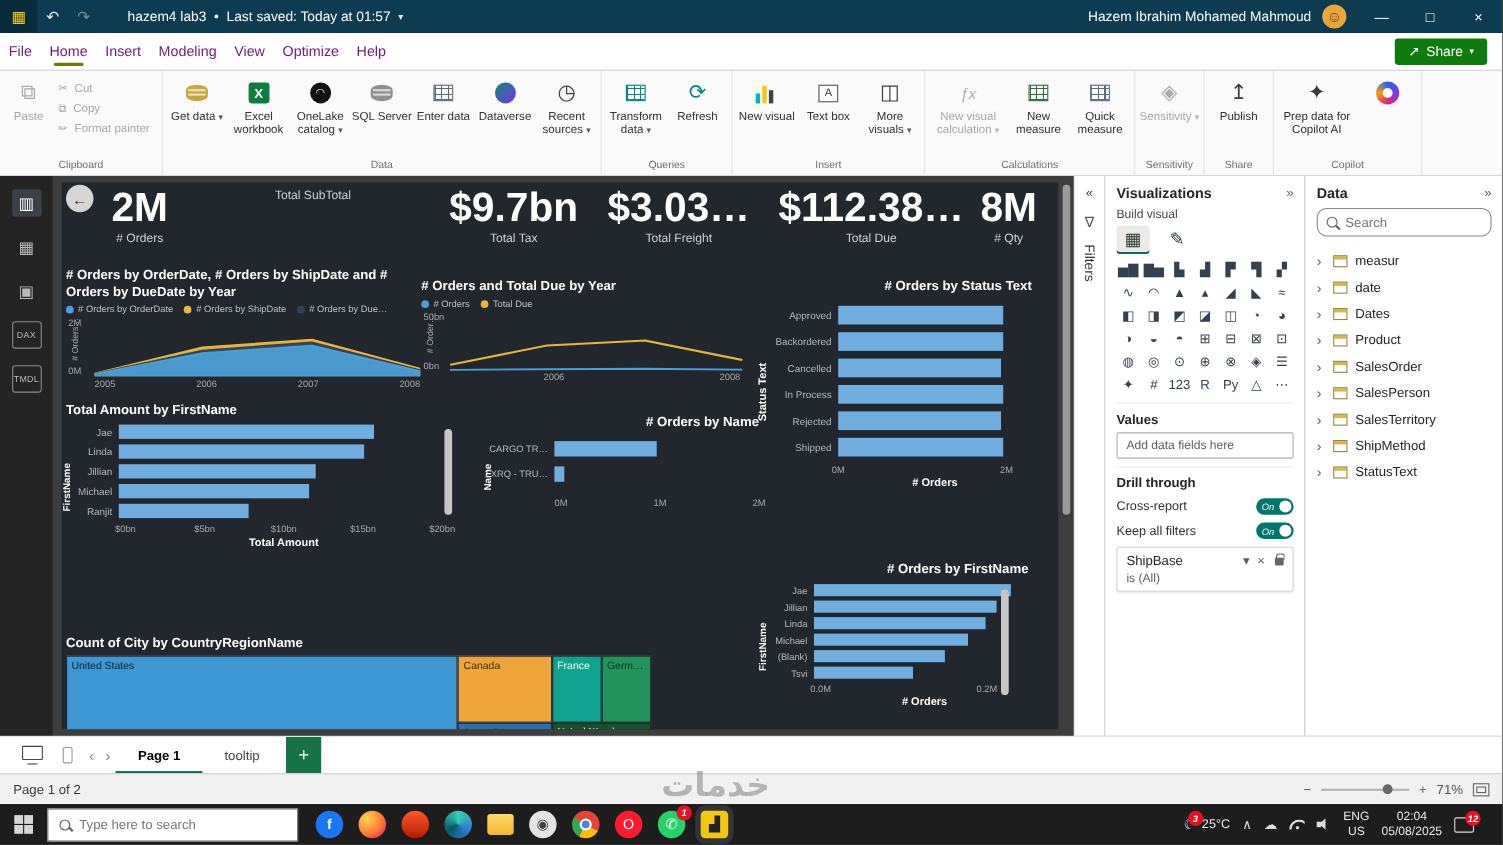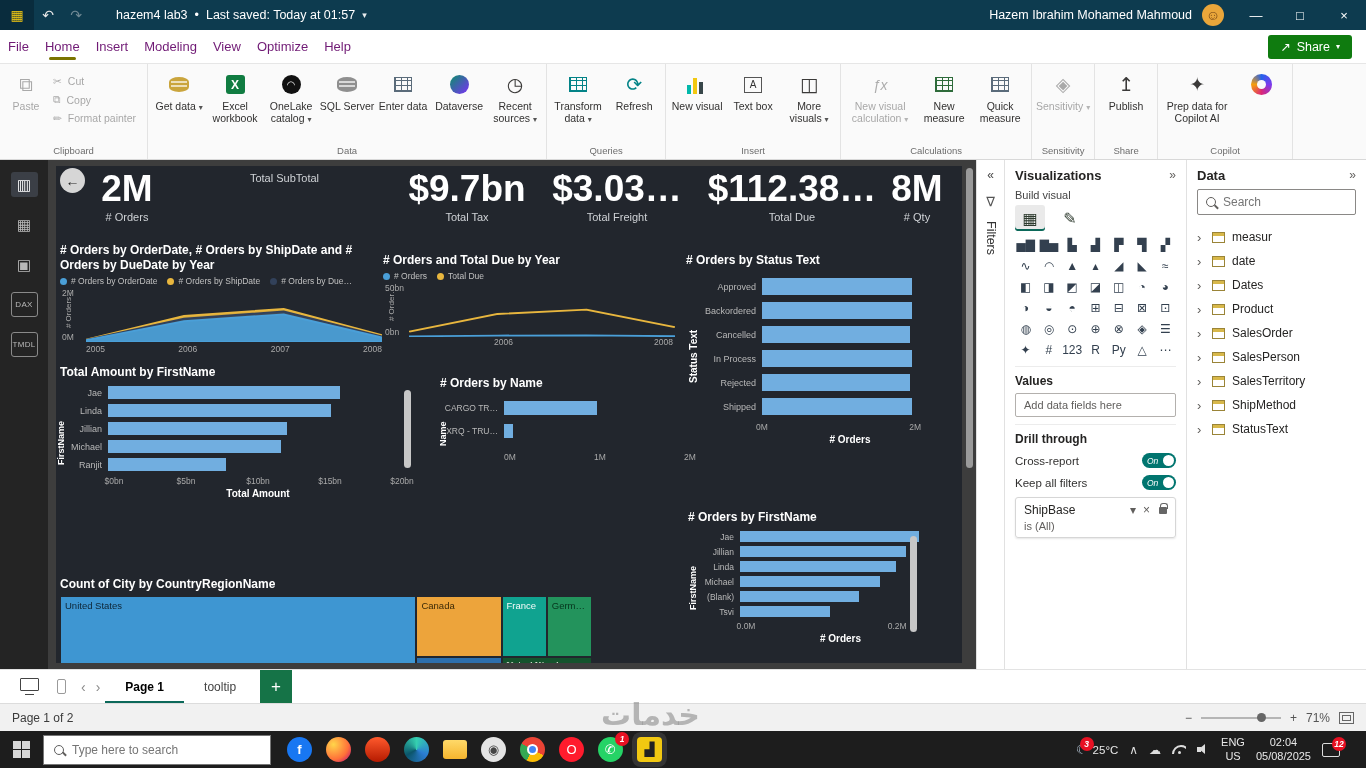--- a/index.html
+++ b/index.html
@@ -73,21 +73,21 @@
   .kpi-lab { font-size:11px; color:#cfd2d6; margin-top:2px; }
   .kpi:nth-child(2){ left:16px; width:110px; }
   .kpi:nth-child(3){ left:126px; width:205px; }
   .kpi:nth-child(4){ left:336px; width:150px; }
   .kpi:nth-child(5){ left:486px; width:150px; }
   .kpi:nth-child(6){ left:636px; width:200px; }
   .kpi:nth-child(7){ left:816px; width:90px; }
 
   .chart { position:absolute; color:#c8c8c8; }
   .c-title { color:#fff; font-weight:bold; font-size:12px; line-height:1.25; margin-bottom:3px; }
-  .c-title.center { text-align:left; }
+  .c-title.center { text-align:right; }
   .legend { display:flex; gap:10px; align-items:center; margin:2px 0 4px; flex-wrap:nowrap; }
   .leg { display:flex; gap:4px; align-items:center; font-size:8.5px; color:#c0c0c0; white-space:nowrap; }
   .dot { width:7px; height:7px; border-radius:50%; flex:none; }
 
   .chartA { left:4px; top:77px; width:322px; height:118px; }
   .chartB { left:327px; top:87px; width:292px; height:104px; }
   .plotwrap { position:relative; margin-left:26px; }
   .plotwrap svg { width:100%; height:52px; display:block; }
   .ymax,.ymin { position:absolute; left:-24px; font-size:8.5px; color:#a9a9a9; }
   .ymax{ top:-2px; } .ymin{ bottom:12px; }
@@ -170,21 +170,21 @@
   .toggle-row { display:flex; justify-content:space-between; align-items:center; margin:7px 0; }
   .toggle { width:34px; height:15px; border-radius:8px; background:#01756f; color:#fff; font-size:8.5px; display:flex; align-items:center; padding-left:5px; position:relative; flex:none; }
   .toggle::after { content:""; position:absolute; right:2px; top:2px; width:11px; height:11px; border-radius:50%; background:#fff; }
   .chip { border:1px solid #d6d6d6; border-radius:3px; padding:5px 8px; margin-top:6px; box-shadow:0 1px 2px rgba(0,0,0,.10); }
   .chip-top { display:flex; align-items:center; gap:7px; font-size:12px; color:#252423; }
   .chip-top .grow { flex:1; }
   .lock { width:8px; height:7px; background:#666; position:relative; border-radius:1px; margin-left:2px; }
   .lock::before { content:""; position:absolute; top:-4px; left:1px; width:6px; height:5px; border:1.5px solid #666; border-bottom:none; border-radius:3px 3px 0 0; }
   .chip-sub { font-size:11px; color:#605e5c; margin-top:3px; }
 
-  .searchbox { display:flex; align-items:center; gap:7px; border:1px solid #8a8886; border-radius:2px; height:26px; padding:0 8px; margin:2px 0 10px; }
+  .searchbox { display:flex; align-items:center; gap:7px; border:1px solid #8a8886; border-radius:9px; height:26px; padding:0 8px; margin:2px 0 10px; }
   .searchbox input { border:none; outline:none; width:100%; font-size:12px; color:#333; background:transparent; font-family:inherit; }
   .mag { width:10px; height:10px; border:1.5px solid #605e5c; border-radius:50%; position:relative; flex:none; }
   .mag::after { content:""; position:absolute; width:5px; height:1.5px; background:#605e5c; transform:rotate(45deg); right:-4px; bottom:-1px; }
   .field-row { display:flex; align-items:center; gap:7px; height:24px; }
   .chev8 { color:#605e5c; font-size:13px; width:8px; }
   .tbl-ico { width:13px; height:11px; border:1px solid #9a8437; background:linear-gradient(#d8b84a,#d8b84a) 0 0/100% 3px no-repeat; flex:none; }
 
   
   .pagebar { position:absolute; top:669px; left:0; right:0; height:34px; background:#fff; display:flex; align-items:center; border-top:1px solid #e3e3e3; padding-left:12px; }
   .screen-ico { width:19px; height:13px; border:1.5px solid #444; border-radius:1px; position:relative; margin:0 8px 4px 8px; }

